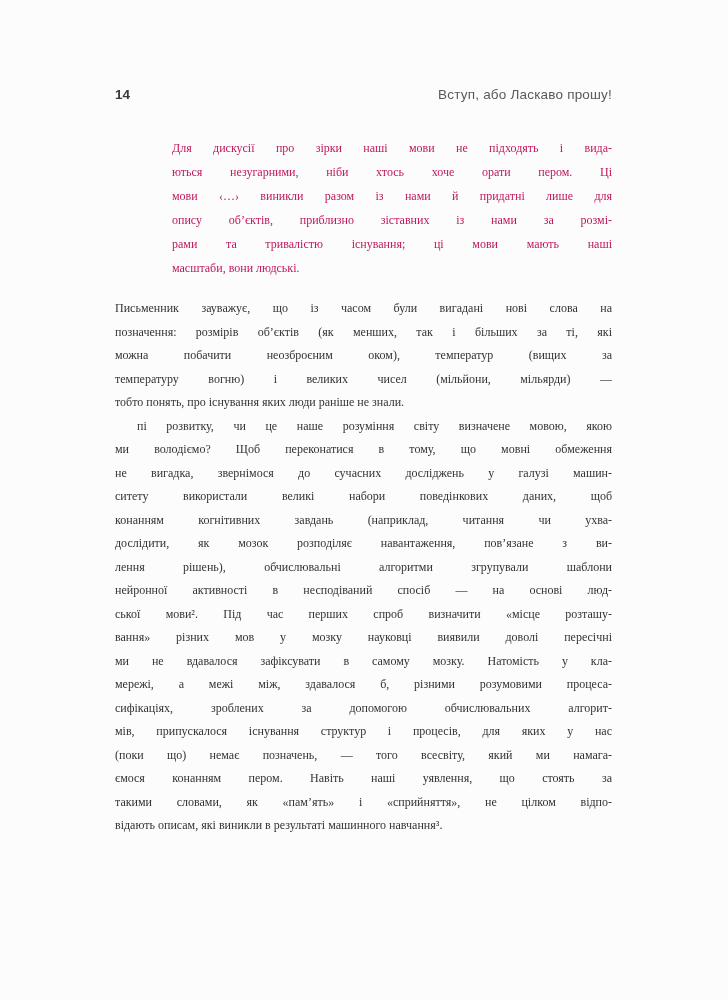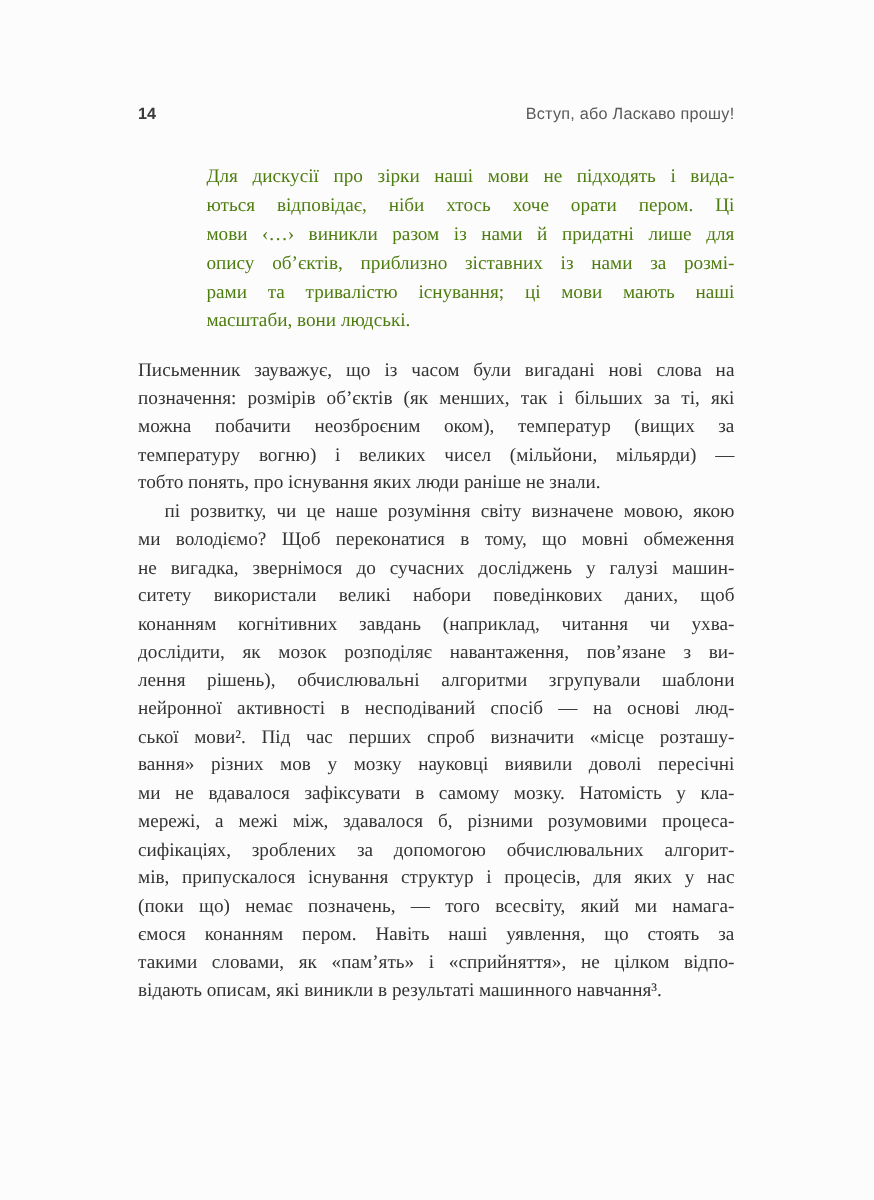--- a/index.html
+++ b/index.html
@@ -32,27 +32,27 @@
     color: #3a3a3a;
   }
   .running-title {
     color: #5a5a5a;
     letter-spacing: 0.2px;
   }
   .blockquote {
     margin: 32px 0 17px 57px;
     width: 440px;
     font-family: "Liberation Serif", "DejaVu Serif", serif;
-    font-size: 16px;
+    font-size: 12px;
     line-height: 24px;
-    color: #4d7c0f;
+    color: #be185d;
   }
   .paragraph {
     font-family: "Liberation Serif", "DejaVu Serif", serif;
-    font-size: 16px;
+    font-size: 12px;
     line-height: 23.5px;
     color: #333333;
   }
   .tline {
     text-align: justify;
     text-align-last: justify;
   }
   .tline.lastline {
     text-align-last: left;
   }
@@ -66,21 +66,21 @@
 <div class="page">
   <div class="content">
 
     <div class="header-row">
       <span class="page-number">14</span>
       <span class="running-title">Вступ, або Ласкаво прошу!</span>
     </div>
 
     <div class="blockquote">
         <div class="tline">Для дискусії про зірки наші мови не підходять і вида-</div>
-        <div class="tline">ються відповідає, ніби хтось хоче орати пером. Ці</div>
+        <div class="tline">ються незугарними, ніби хтось хоче орати пером. Ці</div>
         <div class="tline">мови ‹…› виникли разом із нами й придатні лише для</div>
         <div class="tline">опису об’єктів, приблизно зіставних із нами за розмі-</div>
         <div class="tline">рами та тривалістю існування; ці мови мають наші</div>
         <div class="tline lastline">масштаби, вони людські.</div>
       </div>
 
     <div class="paragraph">
         <div class="tline">Письменник зауважує, що із часом були вигадані нові слова на</div>
         <div class="tline">позначення: розмірів об’єктів (як менших, так і більших за ті, які</div>
         <div class="tline">можна побачити неозброєним оком), температур (вищих за</div>

